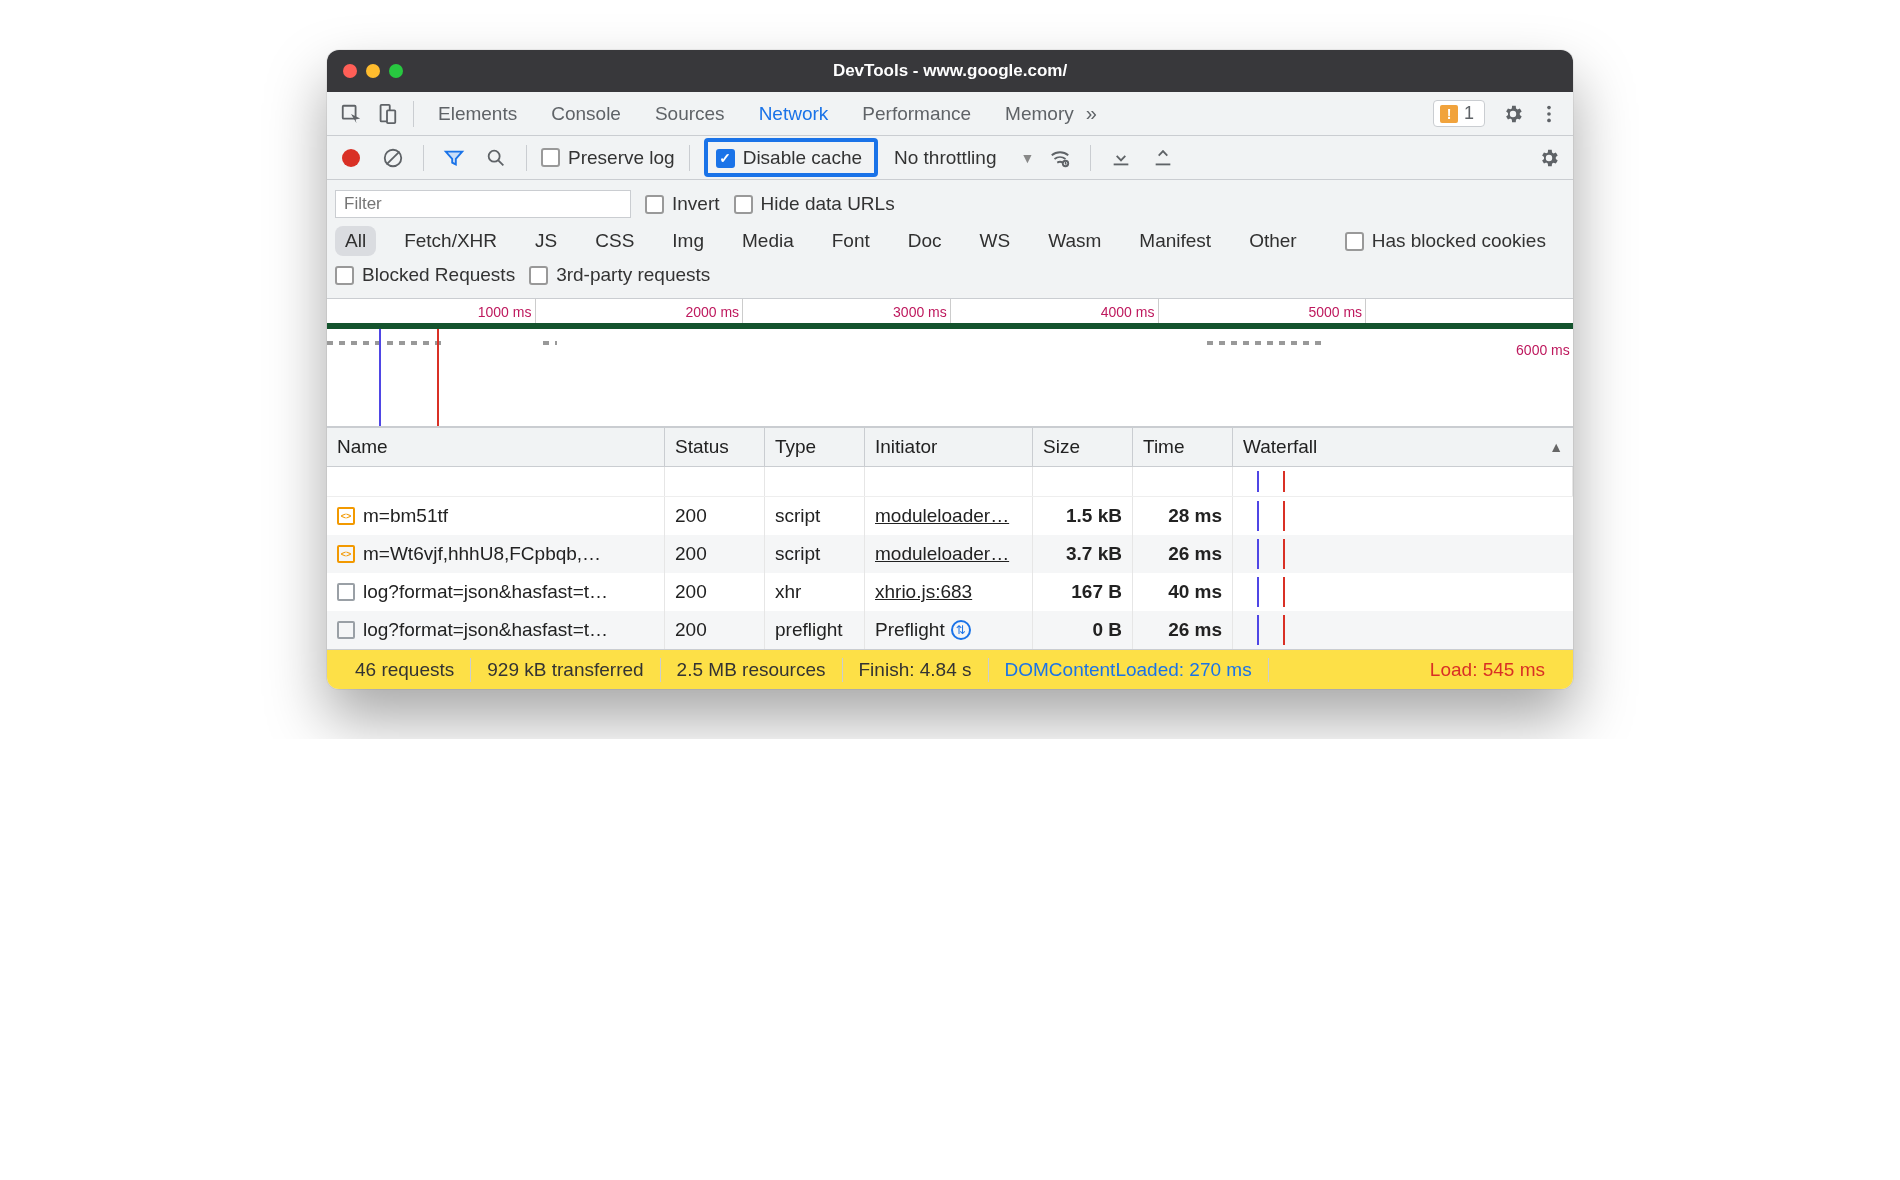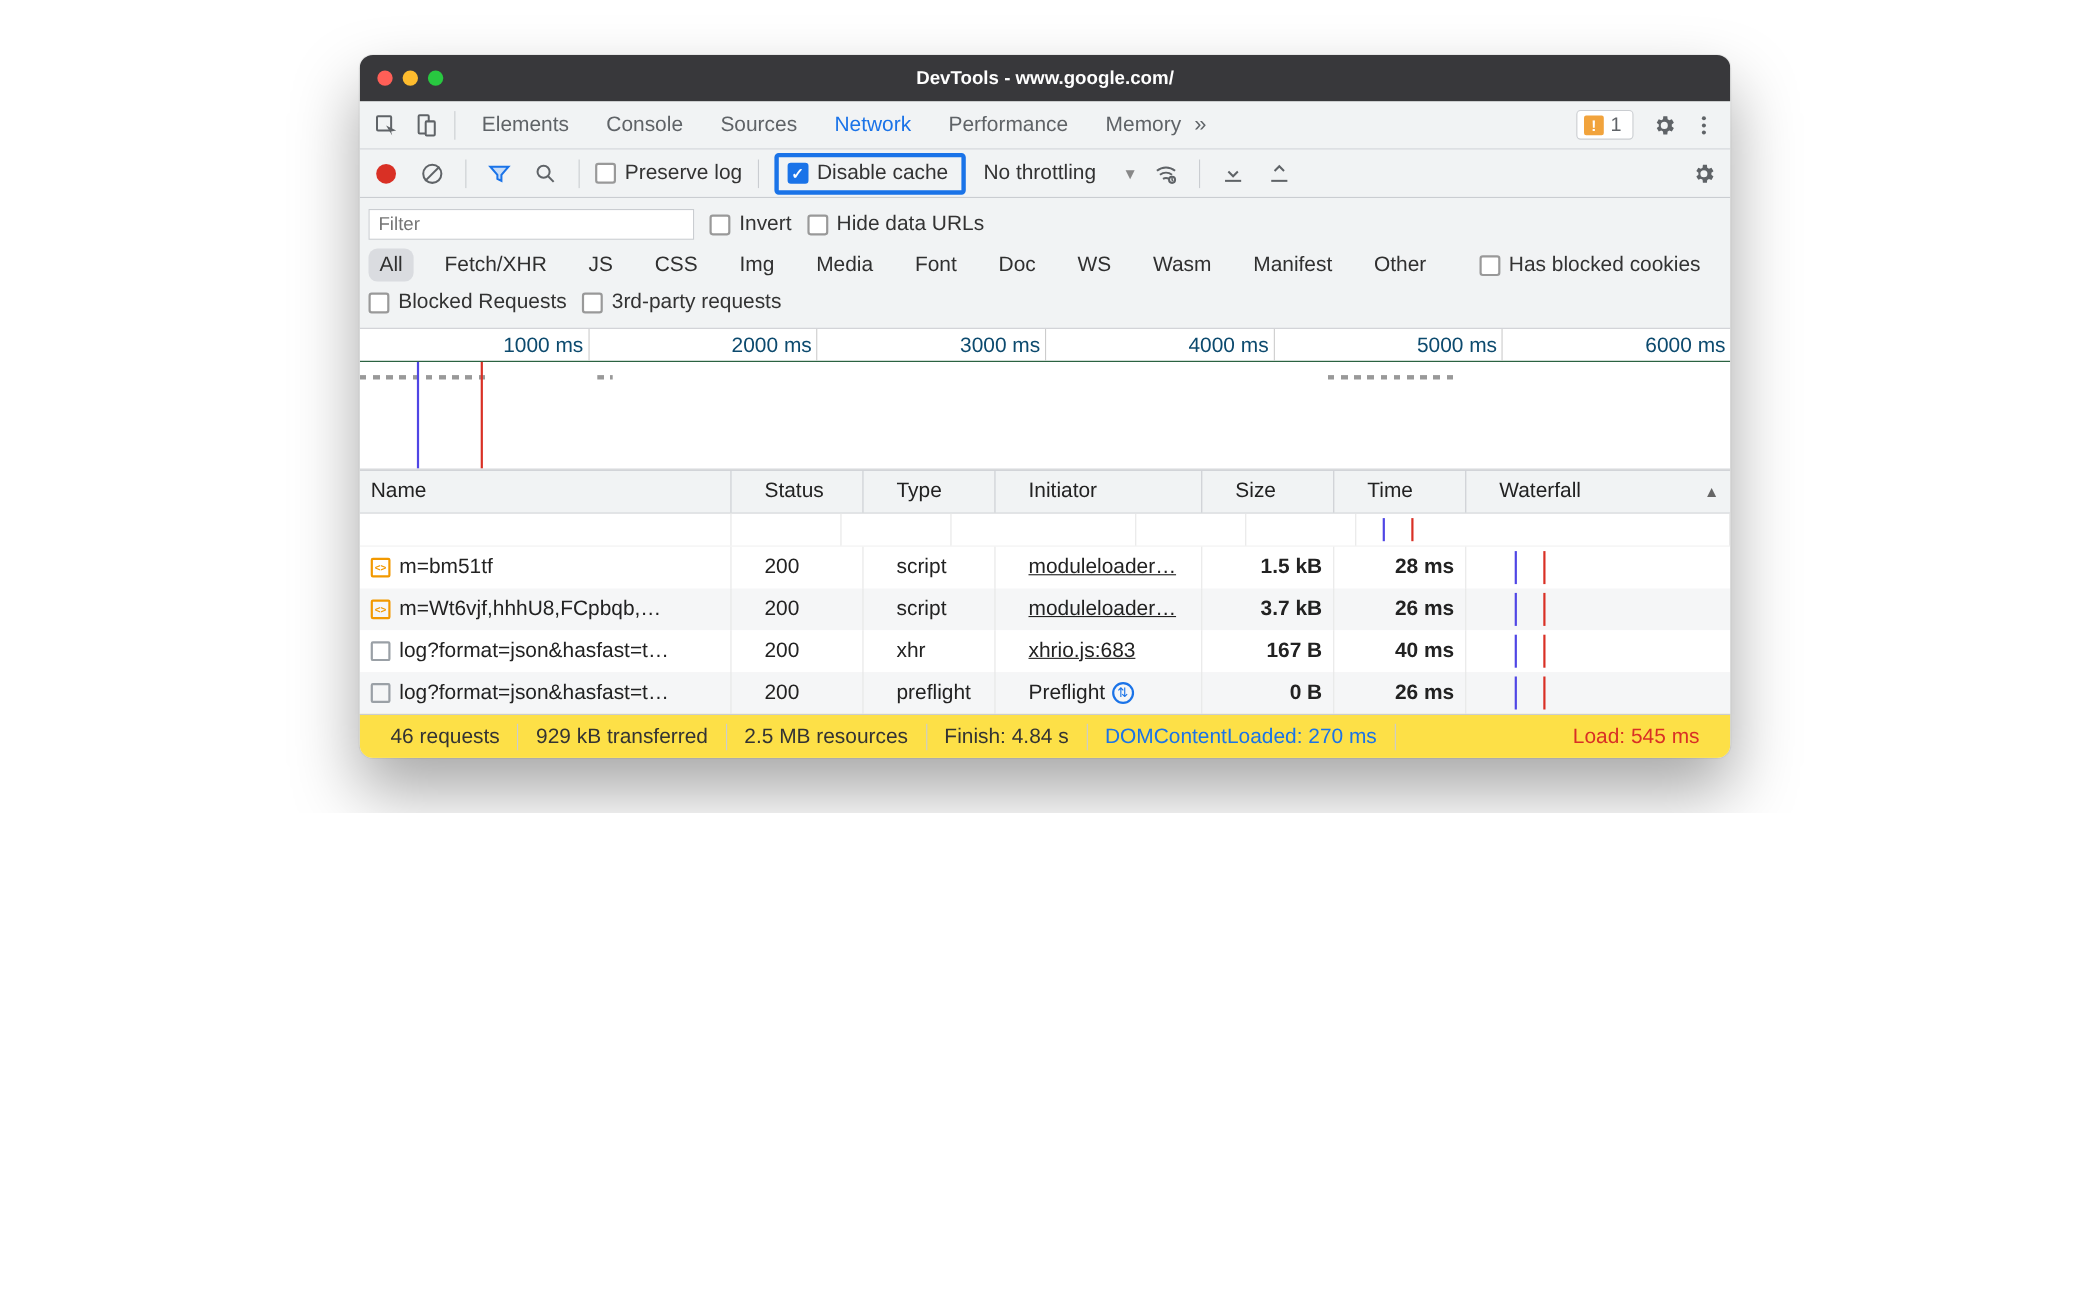--- a/index.html
+++ b/index.html
@@ -120,22 +120,22 @@
     padding:4px 10px; border-radius:8px; cursor:pointer; color:#303030;
   }
   .typepill.active { background:#dadce0; }
   
   .overview {
     border-bottom:1px solid #cacdd1;
     background:#fff;
     height:128px; position:relative; overflow:hidden;
   }
   .ovruler {
-    height:30px; border-bottom:1px solid #14532d;
-    position:relative; font-size:19px; color:#0c4a6e;
+    height:30px; border-bottom:6px solid #14532d;
+    position:relative; font-size:14px; color:#be185d;
   }
   .ovtick {
     position:absolute; top:0; bottom:0; border-left:1px solid #ccc;
   }
   .ovlabel {
     position:absolute; top:5px; transform:translateX(-106%);
     white-space:nowrap;
   }
   .ovbody { position:absolute; left:0; right:0; top:30px; bottom:0; }
   .bar-dash {
@@ -144,21 +144,21 @@
   }
   .vline { position:absolute; top:0; bottom:0; width:2px; }
   .vline.blue { background:#4f46e5; }
   .vline.red { background:#d93025; }
   
   .tablewrap { background:#fff; }
   .headrow, .row {
     display:grid;
     grid-template-columns: 338px 100px 100px 168px 100px 100px 1fr;
     align-items:center;
-    font-size:19px; color:#222;gap:20px;
+    font-size:19px; color:#222;
   }
   .headrow {
     background:#f1f3f4; border-bottom:1px solid #cacdd1;
     border-top:1px solid #cacdd1; height:40px;
   }
   .headrow > div { padding:0 10px; border-right:1px solid #cacdd1; height:100%; display:flex; align-items:center; position:relative; }
   .headrow > div:last-child { border-right:none; }
   .sortarrow { position:absolute; right:10px; color:#666; font-size:14px; }
   .rows { }
   .row { height:38px; }
@@ -369,21 +369,21 @@
         <div class="ovtick" style="left: 207.667px;"></div>
         <div class="ovlabel" style="left: 207.667px;">1000 ms</div>
         <div class="ovtick" style="left: 415.333px;"></div>
         <div class="ovlabel" style="left: 415.333px;">2000 ms</div>
         <div class="ovtick" style="left: 623px;"></div>
         <div class="ovlabel" style="left: 623px;">3000 ms</div>
         <div class="ovtick" style="left: 830.667px;"></div>
         <div class="ovlabel" style="left: 830.667px;">4000 ms</div>
         <div class="ovtick" style="left: 1038.33px;"></div>
         <div class="ovlabel" style="left: 1038.33px;">5000 ms</div>
-        <div class="ovlabel" style="left: 1246px;">6000 ms</div>
+        <div class="ovlabel" style="left: 1246px; margin-top: 38px;">6000 ms</div>
       </div>
     <div class="ovbody">
       <div class="bar-dash" style="left:0; width:120px;"></div>
       <div class="bar-dash" style="left:216px; width:14px;"></div>
       <div class="bar-dash" style="left:880px; width:120px;"></div>
       <div class="vline blue" style="left:52px;"></div>
       <div class="vline red" style="left:110px;"></div>
     </div>
   </div>
 

